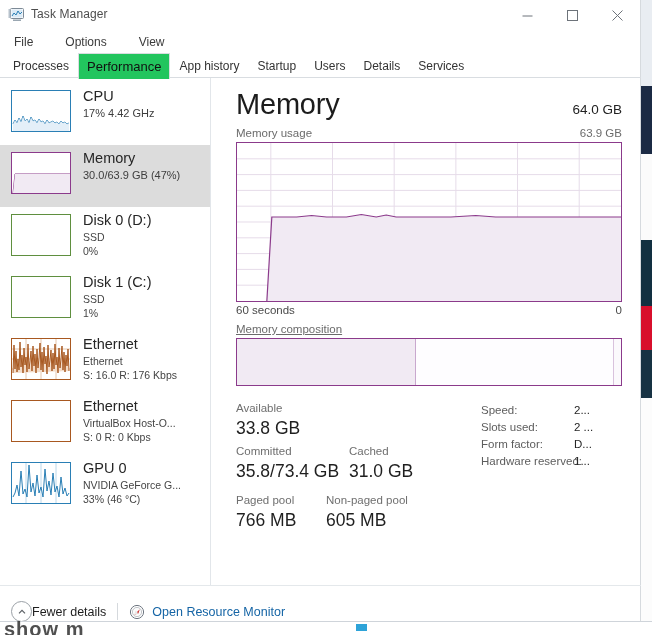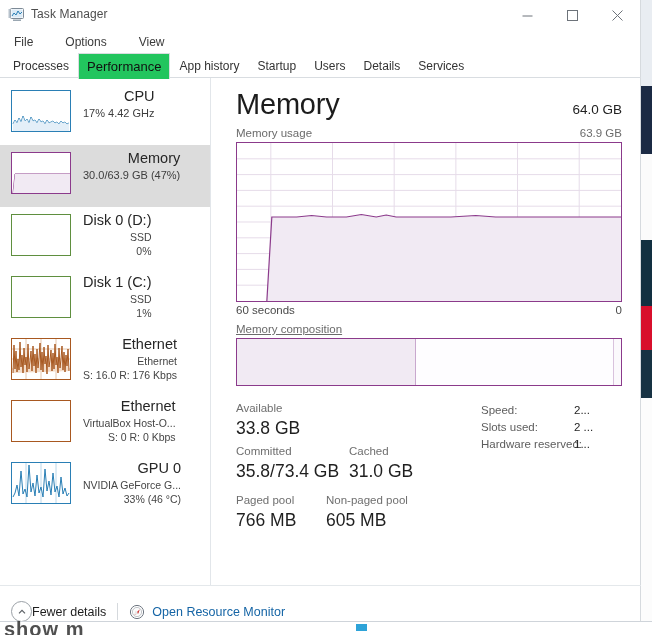--- a/index.html
+++ b/index.html
@@ -159,21 +159,20 @@
     box-sizing: border-box;
     padding-top: 5px;
   }
   .sb-item {
     position: relative;
     display: flex;
     align-items: flex-start;
     height: 62px;
     padding: 0 0 0 11px;
     box-sizing: border-box;
-    text-align: right;
   }
   .sb-item.selected { background: #dcdcdc; }
   .thumb {
     width: 60px; height: 42px;
     margin-top: 7px;
     box-sizing: border-box;
     border: 1px solid #5a8ab0;
     background: #fff;
     position: relative;
     overflow: hidden;
@@ -563,20 +562,24 @@
           <div class="stats-right">
             <div class="sr-line">
               <div class="sr-key">Speed:</div>
               <div class="sr-val">2...</div>
             </div>
             <div class="sr-line">
               <div class="sr-key">Slots used:</div>
               <div class="sr-val">2 ...</div>
             </div>
             <div class="sr-line">
+              <div class="sr-key">Form factor:</div>
+              <div class="sr-val">D...</div>
+            </div>
+            <div class="sr-line">
               <div class="sr-key">Hardware reserved:</div>
               <div class="sr-val">1...</div>
             </div>
           </div>
         </div>
 
       </div>
     </div>
 
     <div class="footer">

